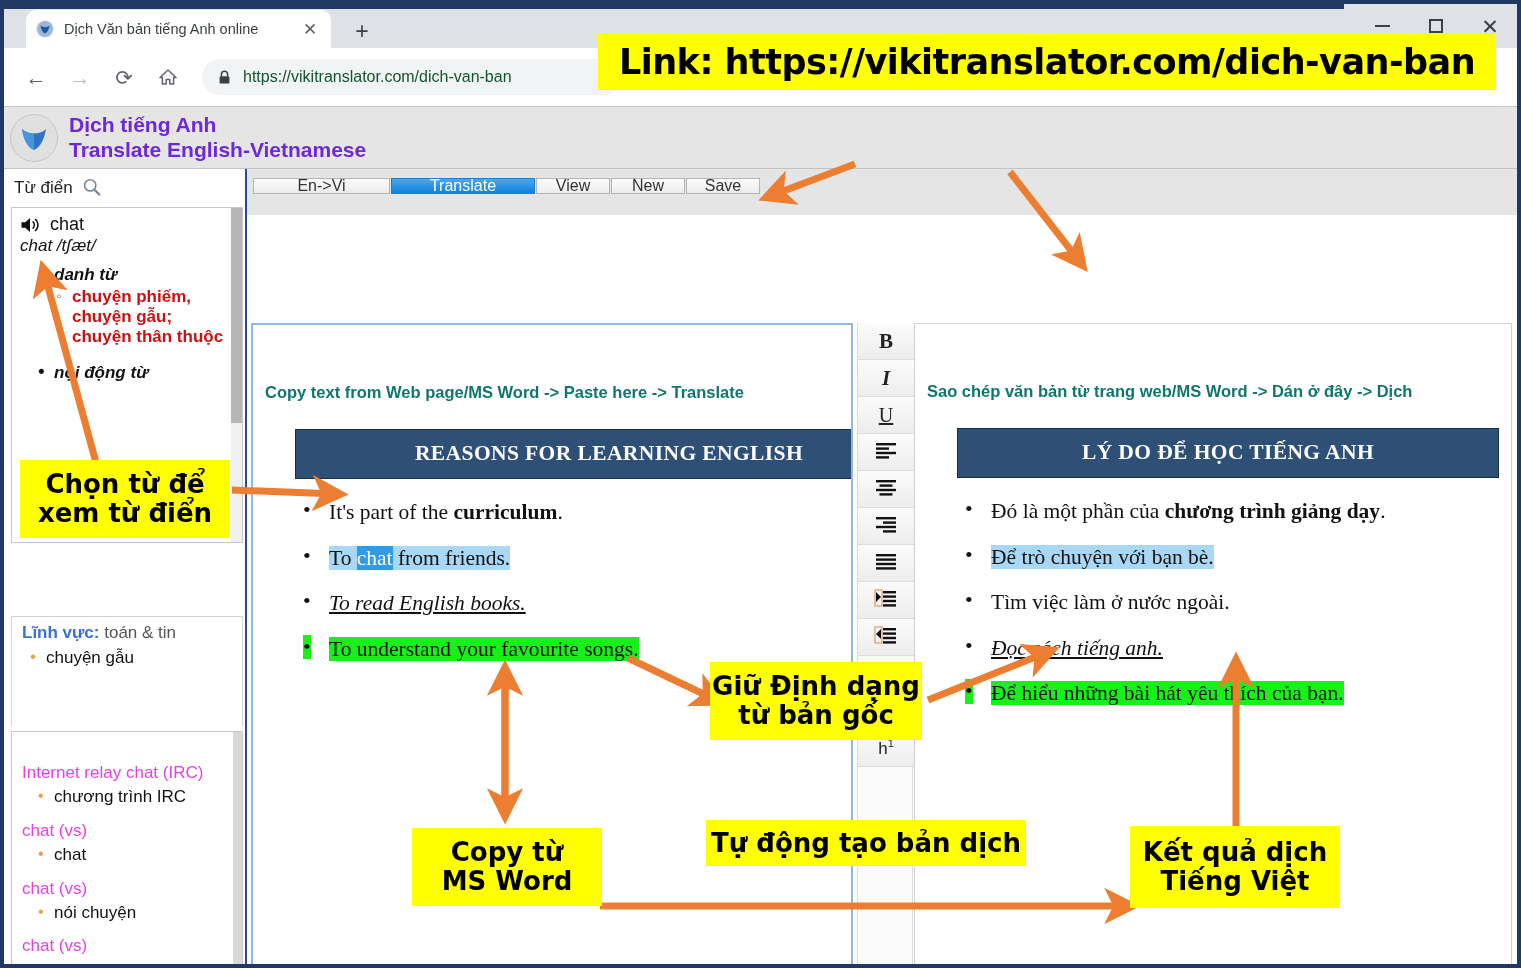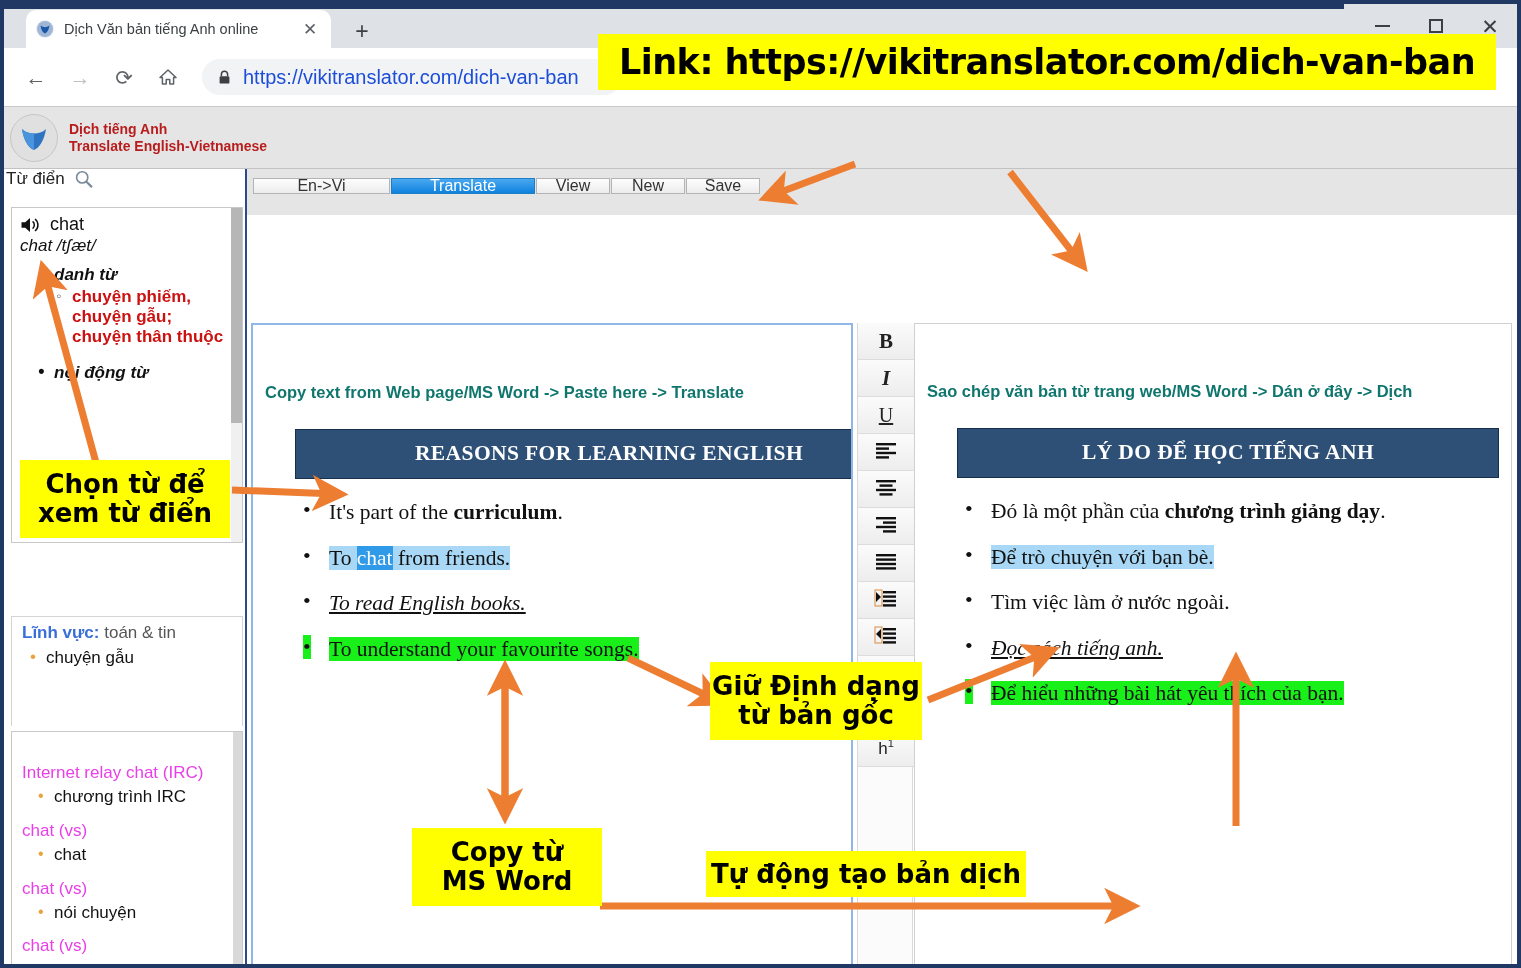--- a/index.html
+++ b/index.html
@@ -92,21 +92,21 @@
   .navbtn.disabled { color: #bdc1c6; }
   .urlbox {
     margin-left: 10px;
     height: 36px; width: 420px;
     background: #f1f3f4;
     border-radius: 18px;
     display: flex; align-items: center;
     padding: 0 16px;
   }
   .lock { margin-right: 12px; display: flex; }
-  .urltext { font-size: 20px; color: #1d4ed8; white-space: nowrap; }
+  .urltext { font-size: 16px; color: #14532d; white-space: nowrap; }
 
   
   .page {
     position: absolute; left: 0; top: 102px;
     width: 1513px; height: 858px;
     background: #ffffff;
     border-top: 1px solid #c9c9c9;
   }
   .site-header {
     position: absolute; left: 0; top: 0;
@@ -118,34 +118,34 @@
   }
   .site-logo {
     width: 48px; height: 48px; border-radius: 50%;
     background: #e0e0e0;
     border: 1px solid #c6c6c6;
     display: flex; align-items: center; justify-content: center;
     flex: 0 0 auto;
   }
   .site-titles { margin-left: 11px; line-height: 1.18; }
   .site-titles div {
-    font-size: 14px; font-weight: bold; color: #b91c1c;
+    font-size: 21px; font-weight: bold; color: #6d28d9;
     white-space: nowrap;
   }
 
   
   .sidebar {
     position: absolute; left: 0; top: 62px;
     width: 243px; height: 796px;
     background: #ffffff;
     border-right: 2px solid #2b4a8b;
   }
   .dict-label-row {
-    height: 38px; display: flex; 
-    padding-left: 2px;
+    height: 38px; display: flex; align-items: center;
+    padding-left: 10px;
   }
   .dict-label { font-size: 17px; color: #222; }
   .dict-search-icon { margin-left: 8px; display: flex; align-items: flex-start; }
 
   .dict-panel {
     position: absolute; left: 7px; top: 38px;
     width: 232px; height: 336px;
     border: 1px solid #c8c8c8;
     background: #fff;
     overflow: hidden;
@@ -332,21 +332,21 @@
     display: flex; align-items: center; justify-content: center;
     text-align: center;
     line-height: 1.1;
     white-space: pre-line;
   }
   #co-link   { left: 598px; top: 34px;  width: 898px; height: 56px;  font-size: 35px; letter-spacing: -0.5px; }
   #co-tai    { left: 778px; top: 120px; width: 300px; height: 46px;  font-size: 26px; }
   #co-chon   { left: 20px;  top: 460px; width: 210px; height: 78px;  font-size: 26px; }
   #co-giu    { left: 710px; top: 662px; width: 212px; height: 78px;  font-size: 26px; }
   #co-copy   { left: 412px; top: 828px; width: 190px; height: 78px;  font-size: 26px; }
-  #co-tudong { left: 706px; top: 851px; width: 320px; height: 46px;  font-size: 26px; }
+  #co-tudong { left: 706px; top: 820px; width: 320px; height: 46px;  font-size: 26px; }
   #co-ketqua { left: 1130px;top: 826px; width: 210px; height: 82px;  font-size: 26px; }
 </style>
 </head>
 <body>
 
 <div id="root">
 
   <div class="browser">
 
     <div class="tabstrip">
@@ -642,15 +642,17 @@
 
   <div class="overlay">
     <div class="callout" id="co-link">Link: https://vikitranslator.com/dich-van-ban</div>
     <div class="callout" id="co-chon">Chọn từ để
 xem từ điển</div>
     <div class="callout" id="co-giu">Giữ Định dạng
 từ bản gốc</div>
     <div class="callout" id="co-copy">Copy từ
 MS Word</div>
     <div class="callout" id="co-tudong">Tự động tạo bản dịch</div>
+    <div class="callout" id="co-ketqua">Kết quả dịch
+Tiếng Việt</div>
   </div>
 
 </div>
 
 </body></html>

